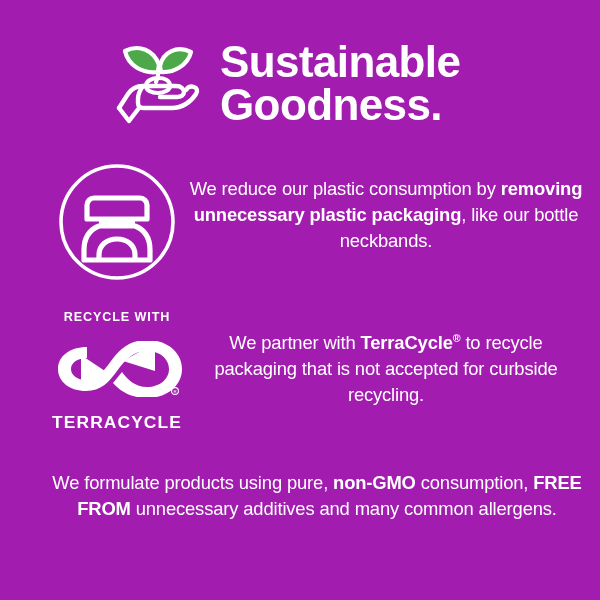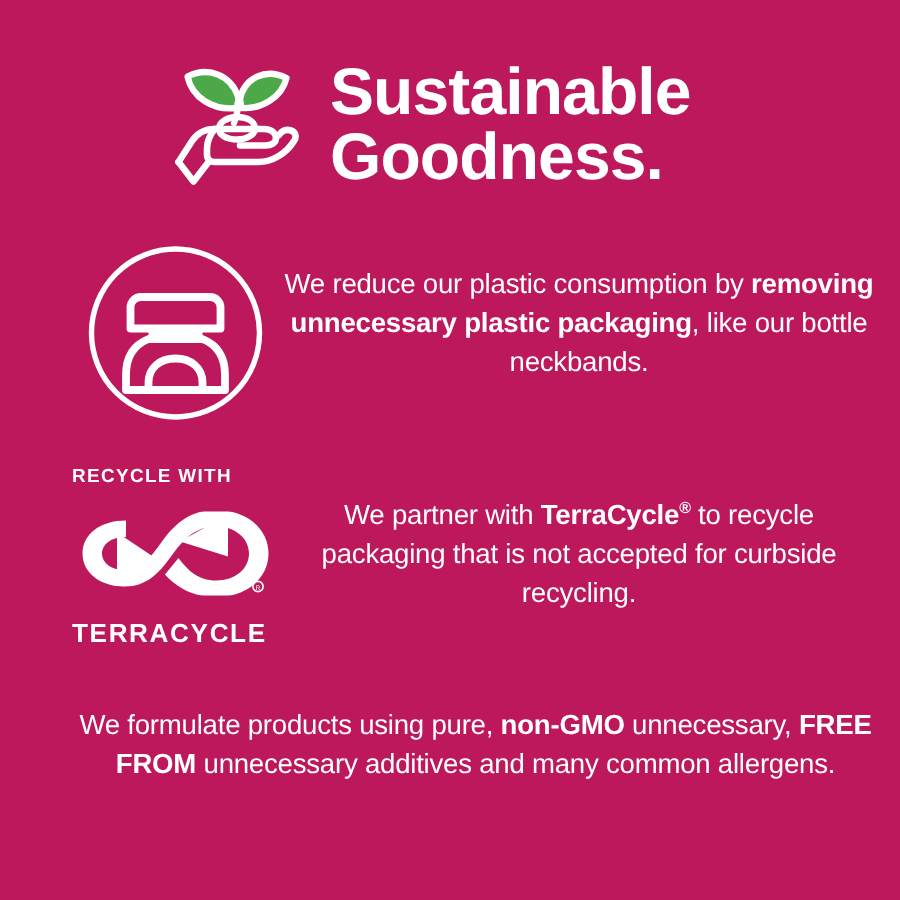--- a/index.html
+++ b/index.html
@@ -13,21 +13,21 @@
     font-family: "Liberation Sans", sans-serif;
     overflow: hidden;
     position: relative;
     -webkit-font-smoothing: antialiased;
   }
 
   .page {
     width: 600px;
     height: 600px;
     position: relative;
-    background: #be185d;
+    background: #a21caf;
     box-sizing: border-box;
   }
 
   
   .header {
     position: absolute;
     left: 0;
     top: 22px;
     width: 600px;
     height: 120px;
@@ -97,21 +97,21 @@
   .row-3 { height: 140px; }
 
   .row-2 .row-text { padding-top: 20px; }
   .row-3 .row-text { padding-top: 12px; }
 
   
   .tc-badge {
     width: 140px;
     display: flex;
     flex-direction: column;
-    align-items: flex-start;
+    align-items: center;
     justify-content: center;
     gap: 14px;
   }
   .tc-top {
     color: #ffffff;
     font-size: 12.6px;
     font-weight: 700;
     letter-spacing: 0.9px;
     margin-bottom: 3px;
   }
@@ -211,18 +211,18 @@
           <div class="tc-bottom">TERRACYCLE</div>
         </div>
       </div>
       <div class="row-text">
         <span>We partner with </span><b>TerraCycle</b><b class="sup-reg">®</b><span> to recycle packaging that is not accepted for curbside recycling.</span>
       </div>
     </div>
 
     <div class="row row-3">
       <div class="row-text">
-        <span>We formulate products using pure, </span><b>non-GMO</b><span> unnecessary, </span><b>FREE FROM</b><span> unnecessary additives and many common allergens.</span>
+        <span>We formulate products using pure, </span><b>non-GMO</b><span> consumption, </span><b>FREE FROM</b><span> unnecessary additives and many common allergens.</span>
       </div>
     </div>
 
   </div>
 </div>
 
 </body></html>

